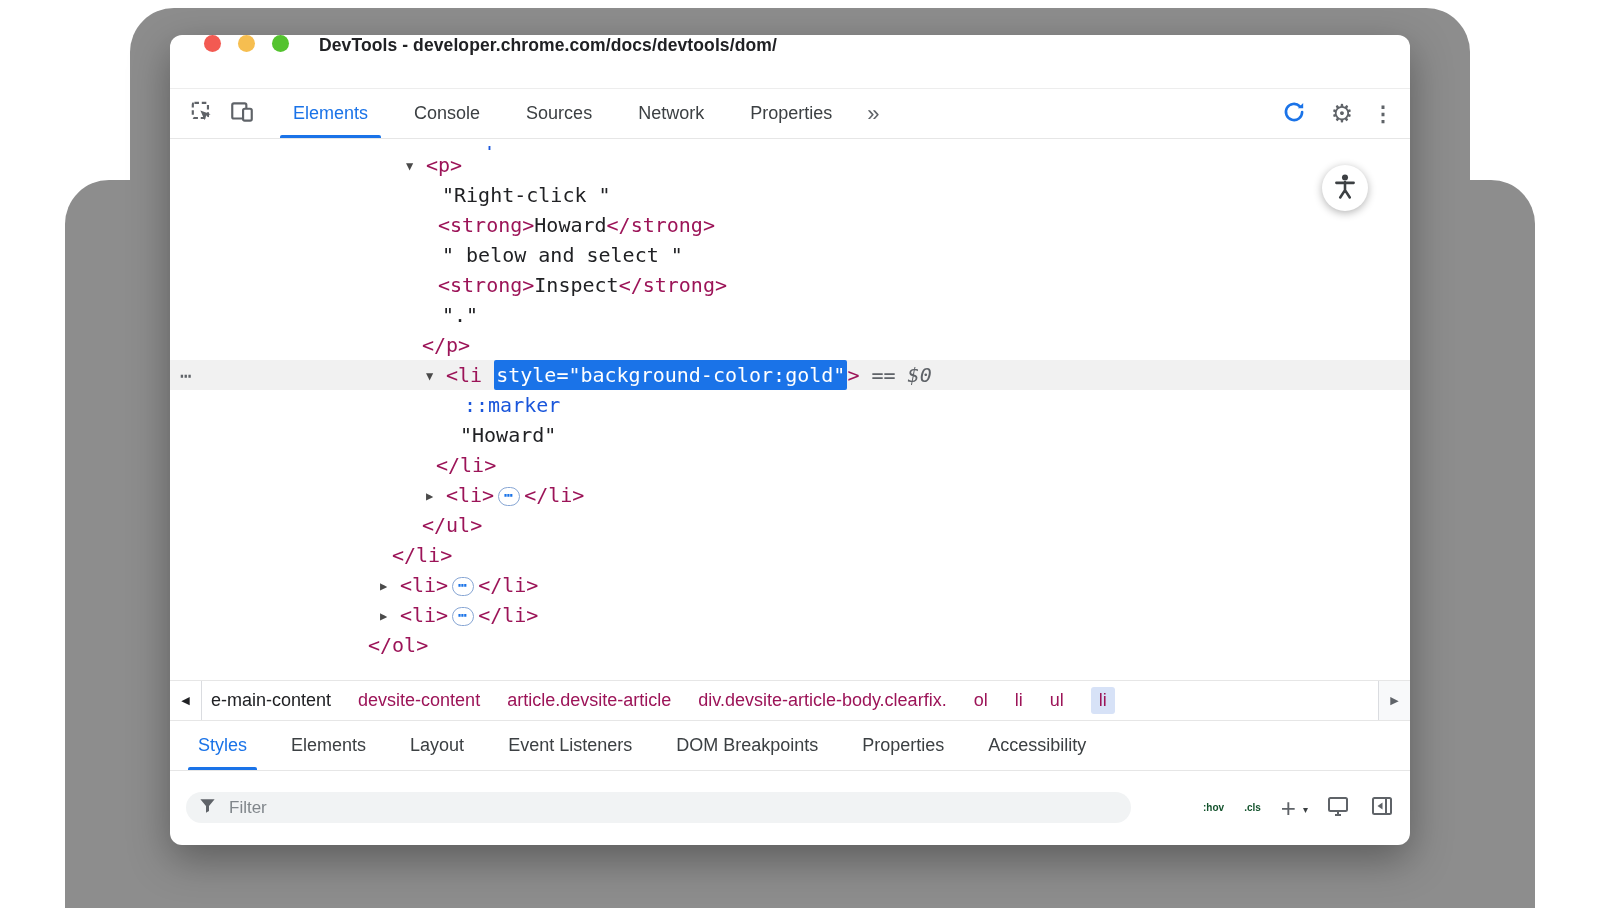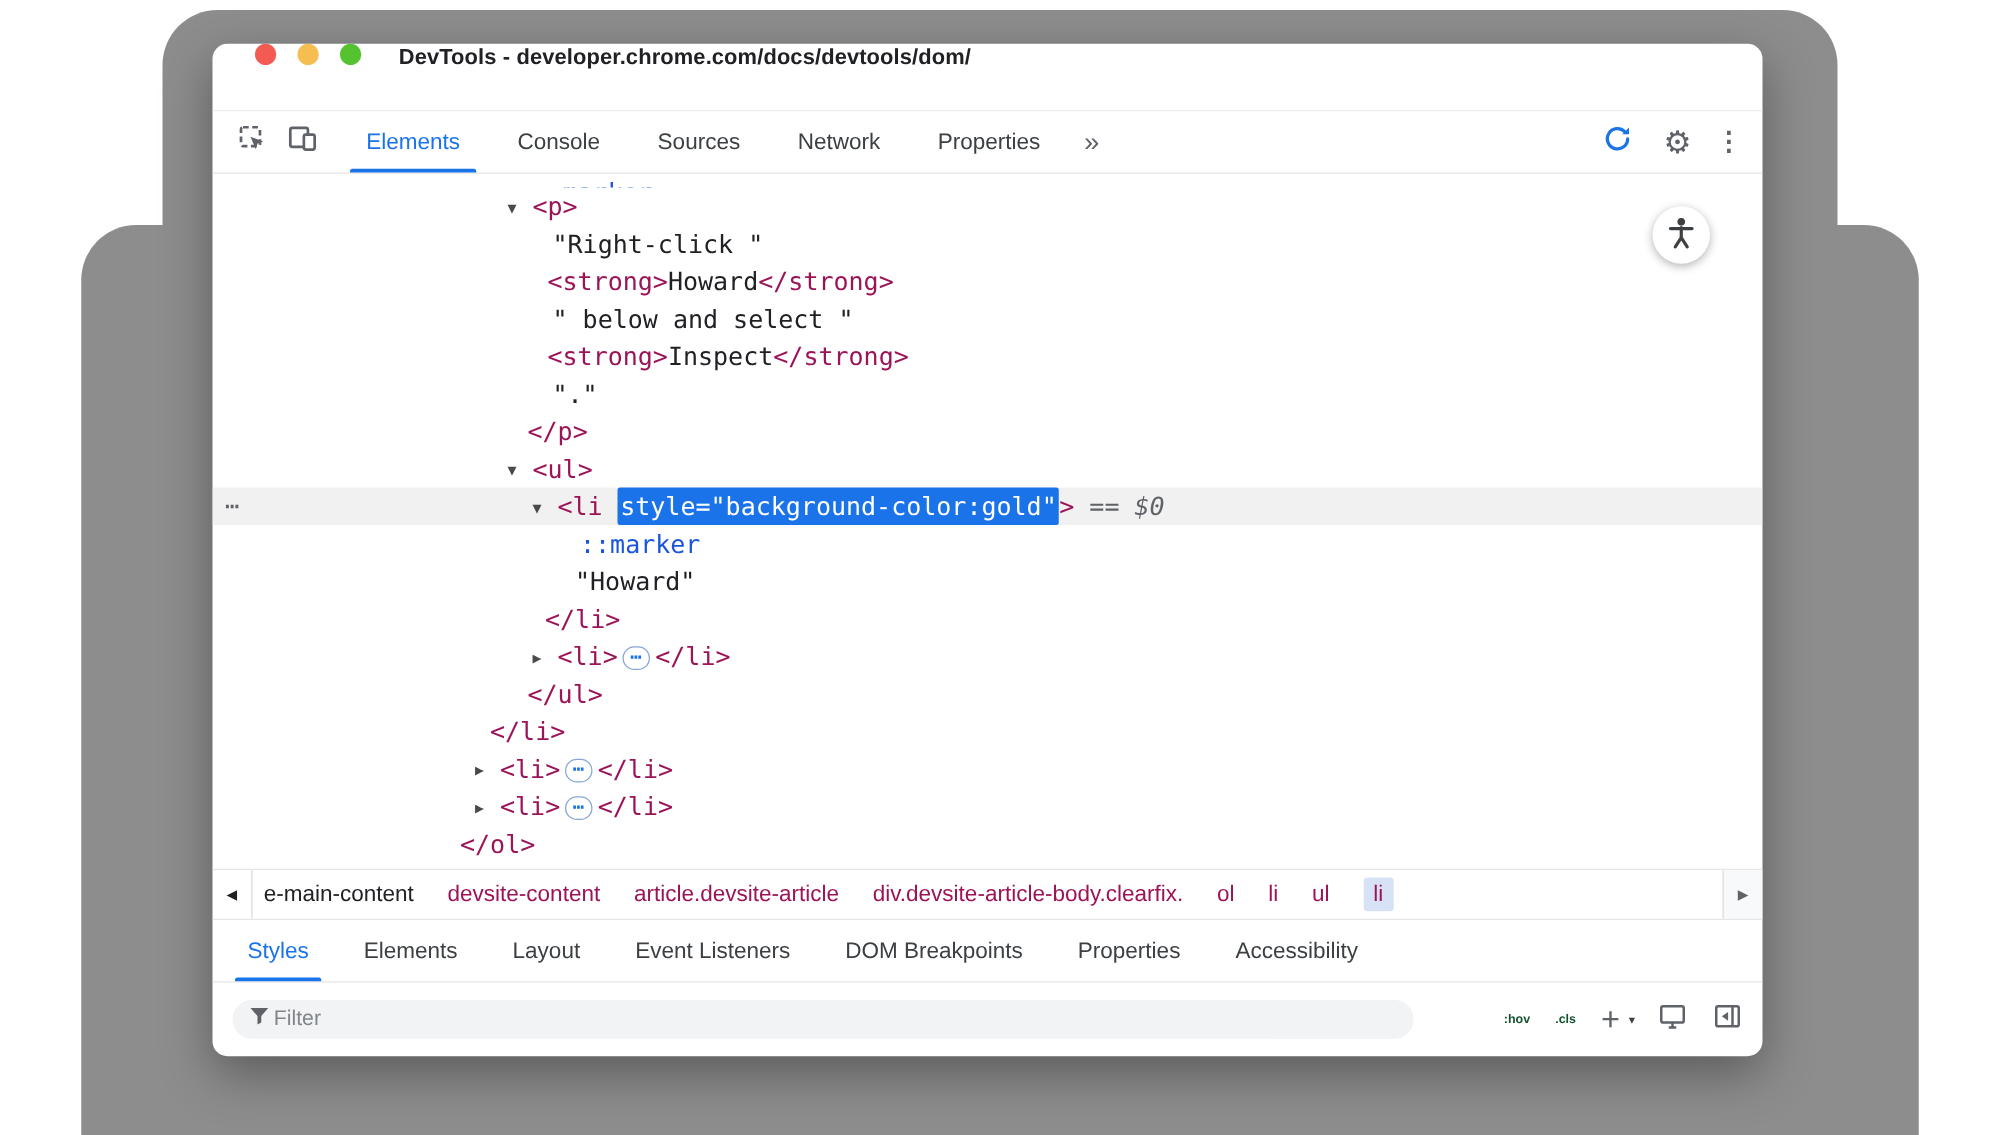--- a/index.html
+++ b/index.html
@@ -82,21 +82,21 @@
   
   .panel-tabs { height:50px; flex:0 0 50px; border-top:1px solid #e6e6e6; display:flex; align-items:stretch; padding-left:6px;text-align:center; }
   .ptab { display:flex; align-items:center; padding:0 22px; font-size:18px; color:#3c4043; position:relative; }
   .ptab.active { color:#1a73e8; }
   .ptab.active::after { content:""; position:absolute; left:12px; right:12px; bottom:0; height:3px; background:#1a73e8; border-radius:2px 2px 0 0; }
 
   
   .filter-bar { flex:1 0 56px; border-top:1px solid #e6e6e6; display:flex; align-items:center; padding:0 16px; }
   .filter-field {
     width:945px; height:31px; background:#f1f3f4; border-radius:16px;
-    display:flex; align-items:center; padding:0 12px; 
+    display:flex; align-items:center; padding:0 12px; gap:10px;
   }
   .filter-input {
     border:none; outline:none; background:transparent; flex:1;
     font-size:17px; color:#202124; font-family:"Liberation Sans", sans-serif;
   }
   .filter-input::placeholder { color:#80868b; }
   .filter-right { margin-left:auto; display:flex; align-items:center; gap:20px; }
   .toggle-label { font-size:10px; font-weight:700; color:#14532d; }
   .plus-wrap { position:relative; color:#5f6368; font-size:26px; line-height:20px; padding-right:10px; }
   .plus-caret { position:absolute; right:-2px; bottom:-2px; font-size:10px; color:#3c4043; }
@@ -165,21 +165,20 @@
 
   <div class="tree">
       <div class="line clip" style="padding-left: 236px;"><span class="shift"><span class="tok-arrow">▼</span><span class="tok-pseudo">::marker</span></span></div>
       <div class="line" style="padding-left: 236px;"><span class="tok-arrow">▼</span><span class="tok-tag">&lt;p&gt;</span></div>
       <div class="line" style="padding-left: 272px;"><span class="tok-text">"Right-click "</span></div>
       <div class="line" style="padding-left: 268px;"><span class="tok-tag">&lt;strong&gt;</span><span class="tok-text">Howard</span><span class="tok-tag">&lt;/strong&gt;</span></div>
       <div class="line" style="padding-left: 272px;"><span class="tok-text">" below and select "</span></div>
       <div class="line" style="padding-left: 268px;"><span class="tok-tag">&lt;strong&gt;</span><span class="tok-text">Inspect</span><span class="tok-tag">&lt;/strong&gt;</span></div>
       <div class="line" style="padding-left: 272px;"><span class="tok-text">"."</span></div>
       <div class="line" style="padding-left: 252px;"><span class="tok-tag">&lt;/p&gt;</span></div>
-      <div class="line" style="padding-left: 236px;"><span class="tok-arrow">▼</span><span class="tok-tag">&lt;ul&gt;</span></div>
       <div class="line hl" style="padding-left: 256px;"><span class="left-dots">⋯</span><span class="tok-arrow">▼</span><span class="tok-tag">&lt;li</span><span class="tok-text"> </span><span class="tok-selected">style="background-color:gold"</span><span class="tok-tag">&gt;</span><span class="tok-eq"> == </span><span class="tok-dollar">$0</span></div>
       <div class="line" style="padding-left: 294px;"><span class="tok-pseudo">::marker</span></div>
       <div class="line" style="padding-left: 290px;"><span class="tok-text">"Howard"</span></div>
       <div class="line" style="padding-left: 266px;"><span class="tok-tag">&lt;/li&gt;</span></div>
       <div class="line" style="padding-left: 256px;"><span class="tok-arrow">▶</span><span class="tok-tag">&lt;li&gt;</span><span class="tok-pill">⋯</span><span class="tok-tag">&lt;/li&gt;</span></div>
       <div class="line" style="padding-left: 252px;"><span class="tok-tag">&lt;/ul&gt;</span></div>
       <div class="line" style="padding-left: 222px;"><span class="tok-tag">&lt;/li&gt;</span></div>
       <div class="line" style="padding-left: 210px;"><span class="tok-arrow">▶</span><span class="tok-tag">&lt;li&gt;</span><span class="tok-pill">⋯</span><span class="tok-tag">&lt;/li&gt;</span></div>
       <div class="line" style="padding-left: 210px;"><span class="tok-arrow">▶</span><span class="tok-tag">&lt;li&gt;</span><span class="tok-pill">⋯</span><span class="tok-tag">&lt;/li&gt;</span></div>
       <div class="line" style="padding-left: 198px;"><span class="tok-tag">&lt;/ol&gt;</span></div>

